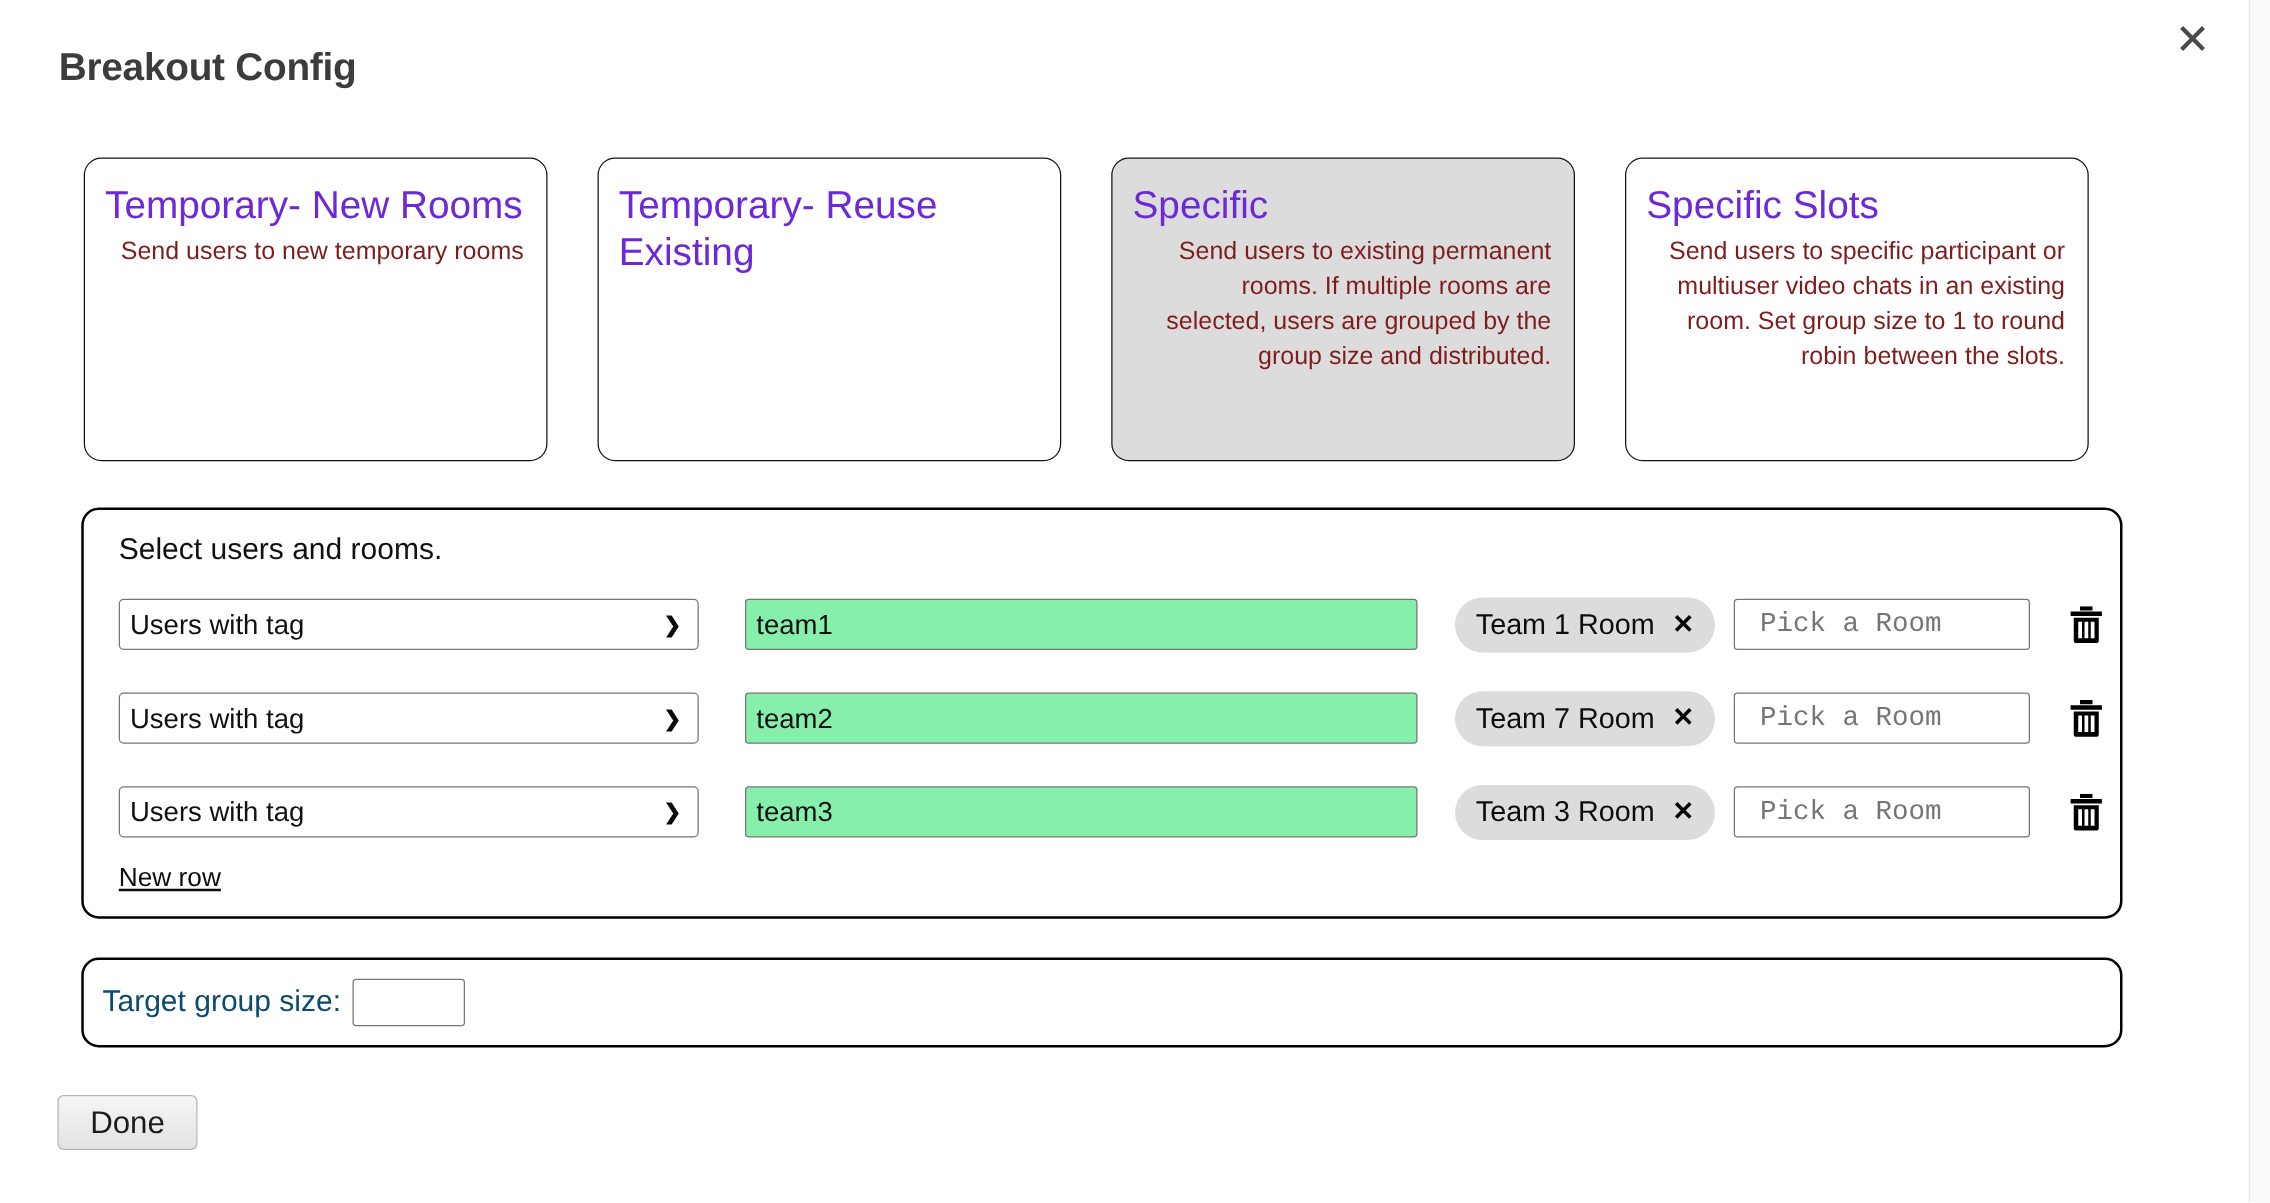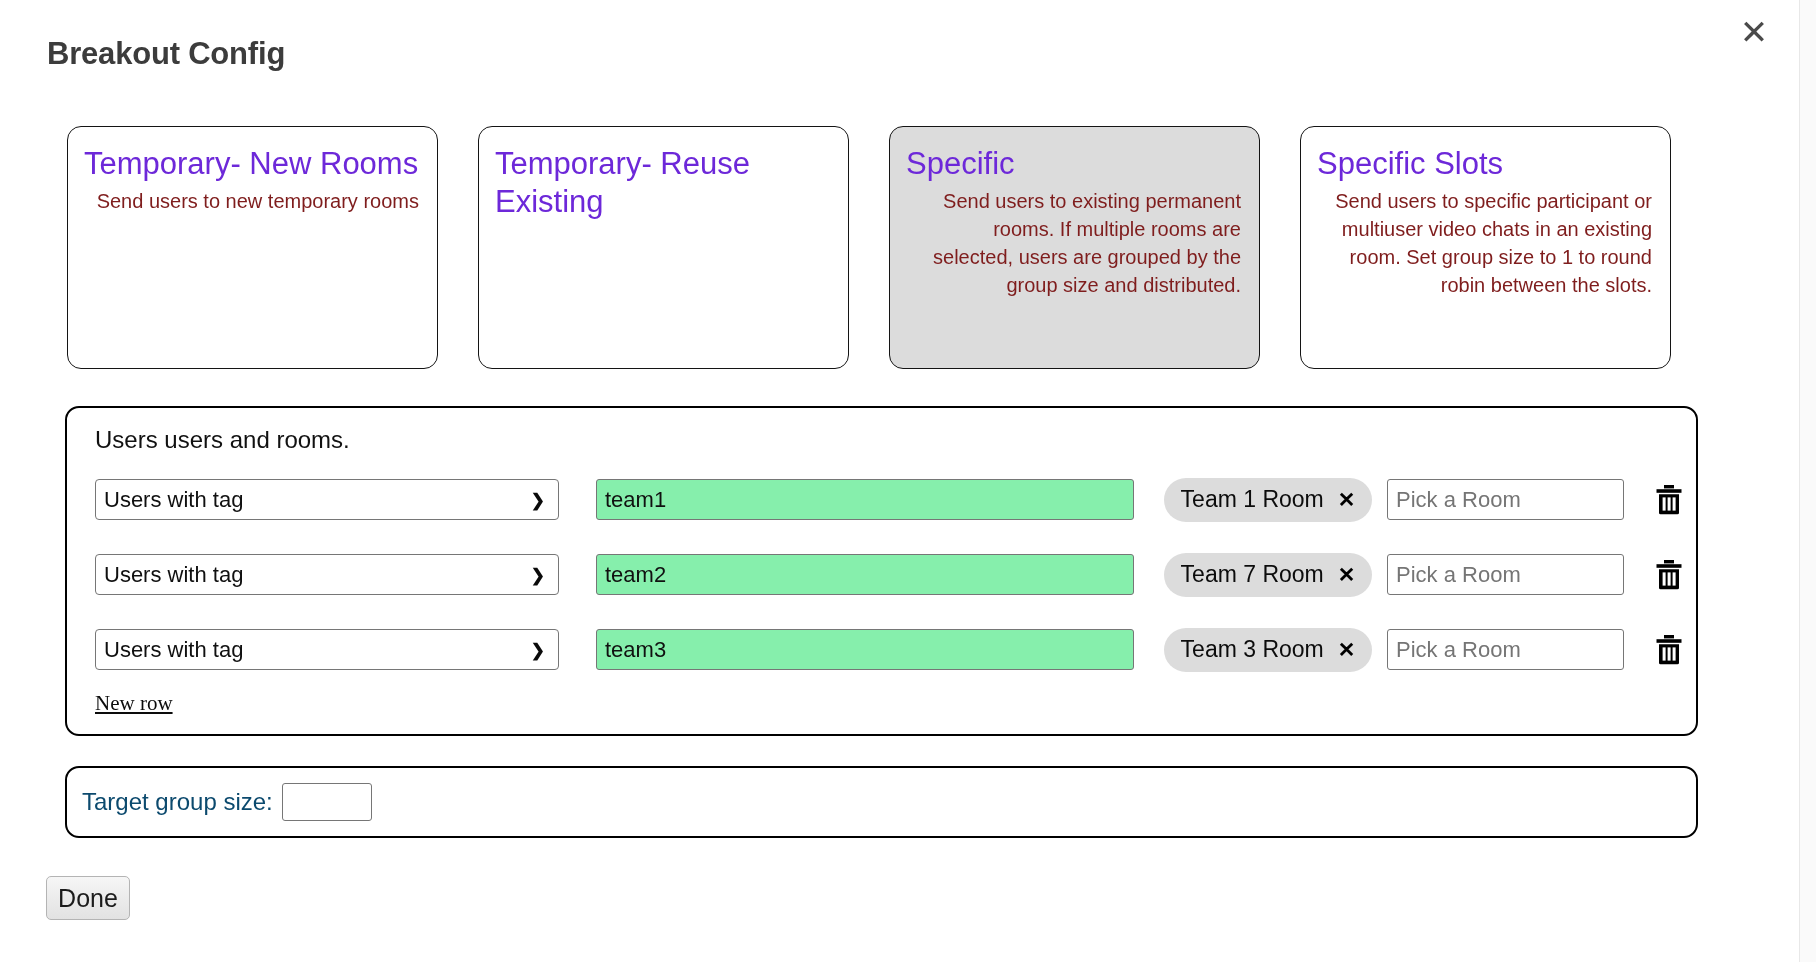--- a/index.html
+++ b/index.html
@@ -172,42 +172,41 @@
     line-height: 1;
   }
 
   .room-picker {
     width: 237px;
     height: 41px;
     margin-left: 15px;
     border: 1.5px solid #767676;
     border-radius: 3px;
     background: #ffffff;
-    font-family: Liberation Sans, sans-serif;
+    font-family: Liberation Mono, monospace;
     font-size: 22px;
     color: #101010;
-    padding: 0 8px;
+    padding: 0 20px;
   }
   .room-picker::placeholder { color: #757575; }
 
   .trash-btn {
     margin-left: 32px;
     width: 30px; height: 34px;
     cursor: pointer;
     display: flex; align-items: center; justify-content: center;
   }
 
   .new-row-link {
     display: inline-block;
     margin: 4px 0 4px 14px;
     font-size: 21px;
     color: #0c0c0c;
     text-decoration: underline;
     cursor: pointer;
-    font-family: Liberation Serif, serif;
   }
 
   
   .group-panel {
     position: absolute;
     left: 65px; top: 766px;
     width: 1633px;
     height: 72px;
     border: 2px solid #000000;
     border-radius: 14px;
@@ -229,21 +228,21 @@
     font-family: "Liberation Sans", sans-serif;
     font-size: 22px;
     color: #101010;
     padding: 0 6px;
   }
 
   
   .done-btn {
     position: absolute;
     left: 46px; top: 876px;
-    width: 84px; height: 44px;
+    width: 112px; height: 44px;
     border: 1px solid #b4b4b4;
     border-radius: 5px;
     background: linear-gradient(180deg, #f6f6f6 0%, #e2e2e2 100%);
     font-family: "Liberation Sans", sans-serif;
     font-size: 25px;
     color: #1c1c1c;
     cursor: pointer;
     padding: 0;
   }
 </style>
@@ -275,21 +274,21 @@
     </div>
 
     <div class="mode-card">
       <div class="mode-card-title">Specific Slots</div>
       <div class="mode-card-desc">Send users to specific participant or multiuser video chats in an existing room. Set group size to 1 to round robin between the slots.</div>
     </div>
 
   </div>
 
   <div class="rows-panel">
-    <div class="rows-panel-title">Users users and rooms.</div>
+    <div class="rows-panel-title">Select users and rooms.</div>
 
     
     <div class="rule-row">
       <span class="select-wrap">
         <select class="rule-select">
           <option>Users with tag</option>
         </select>
         <span class="select-chevron">❯</span>
       </span>
       <input class="tag-input" value="team1" style="">

